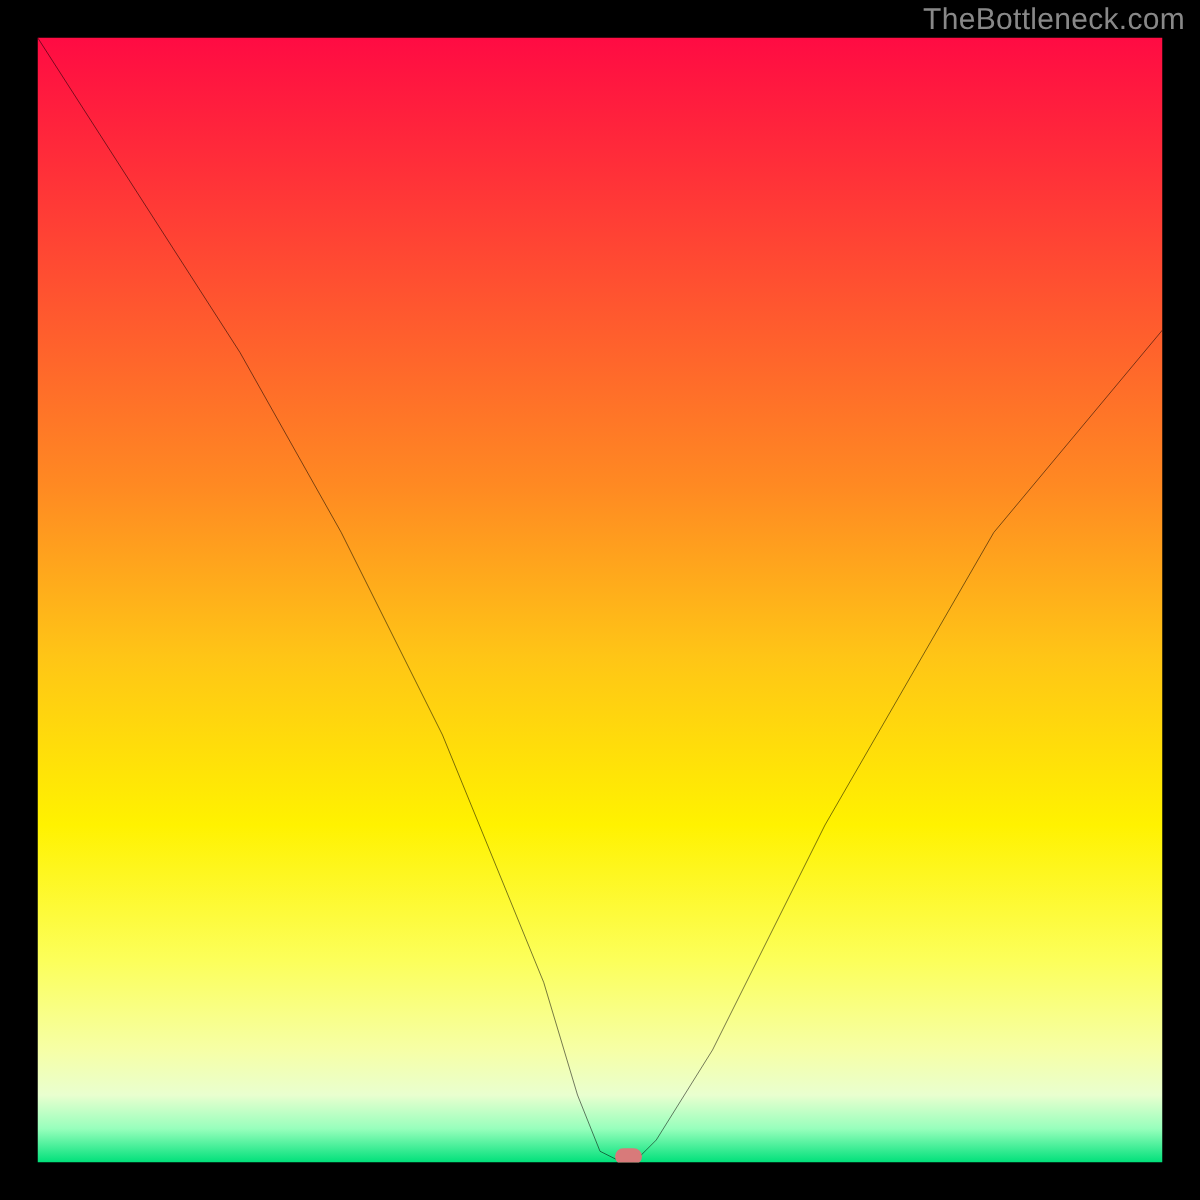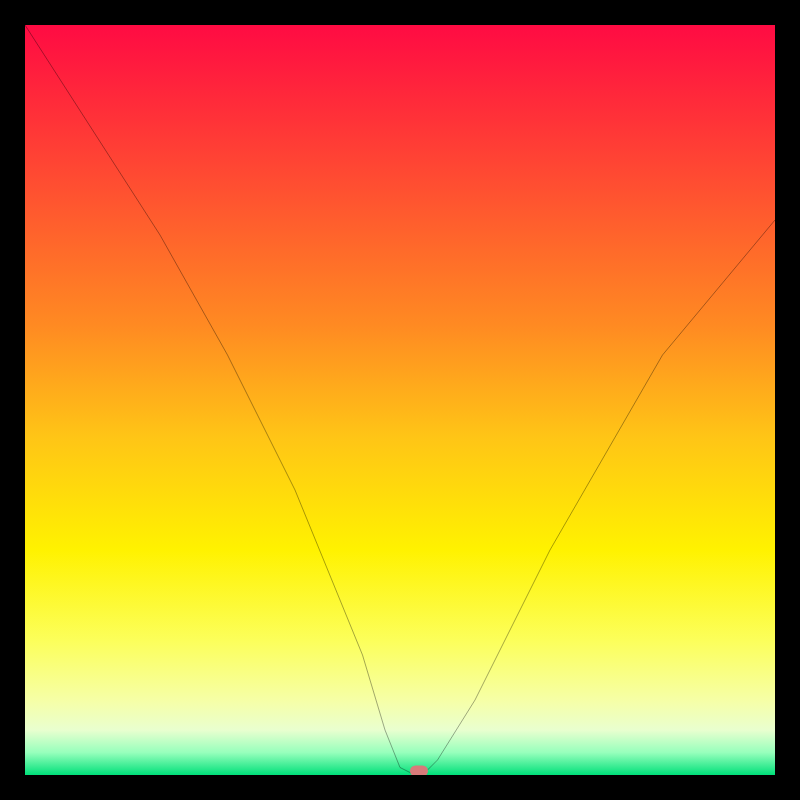--- a/index.html
+++ b/index.html
@@ -67,20 +67,21 @@
     border-radius: 6px;
     transform: translate(-50%, -50%);
     z-index: 10;
   }
 </style>
 </head>
 <body>
 
 <div class="frame">
 
+  <div class="watermark">TheBottleneck.com</div>
 
   <div class="plot">
     <div class="gradient"></div>
 
     <svg class="curve" viewBox="0 0 100 100" preserveAspectRatio="none">
       <path id="curve-path" fill="none" stroke="#000000" stroke-width="0.35" vector-effect="non-scaling-stroke" d="M0.00 0.00 L9.00 14.00 L18.00 28.00 L27.00 44.00 L36.00 62.00 L45.00 84.00 L48.00 94.00 L50.00 99.00 L52.00 100.00 L53.00 100.00 L55.00 98.00 L60.00 90.00 L70.00 70.00 L85.00 44.00 L100.00 26.00"></path>
     </svg>
 
     <div class="marker" id="marker" style="left: 52.5%; top: 99.5%; background: rgb(216, 122, 122);"></div>
   </div>

